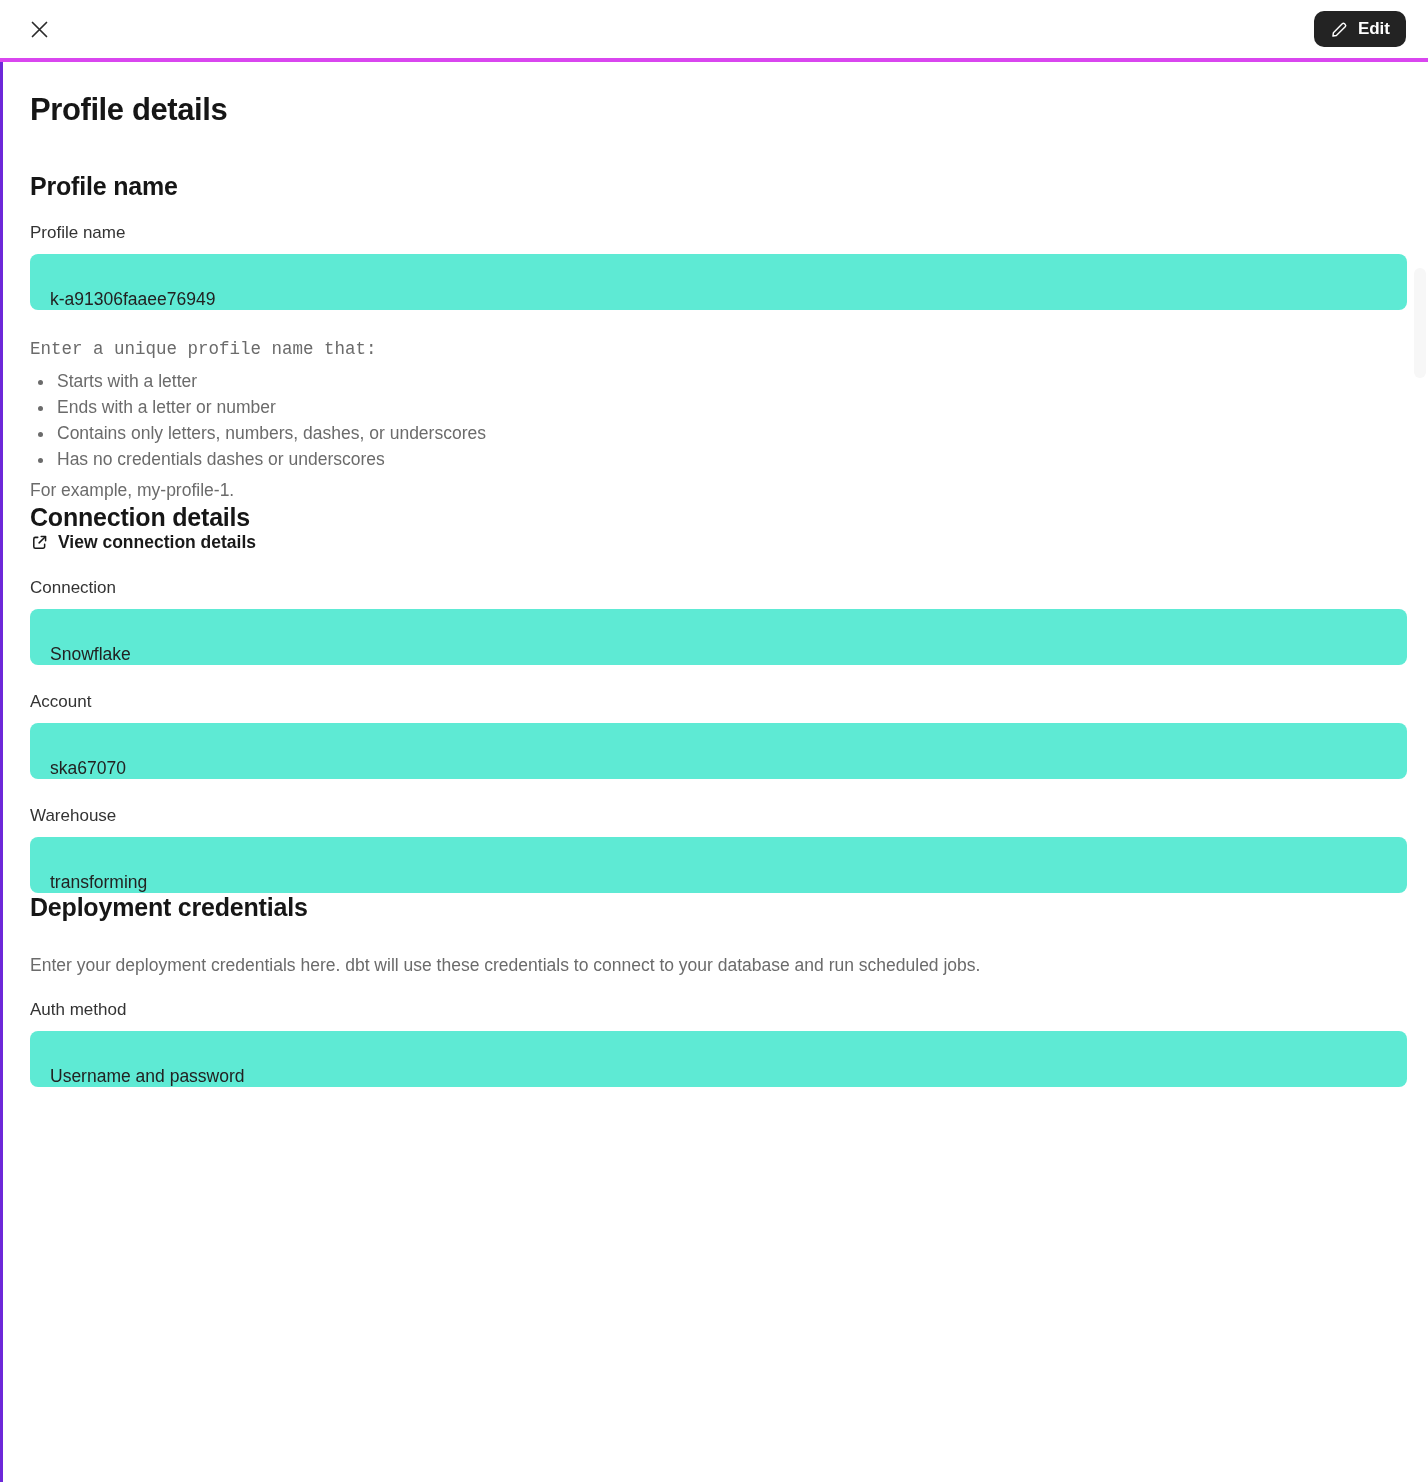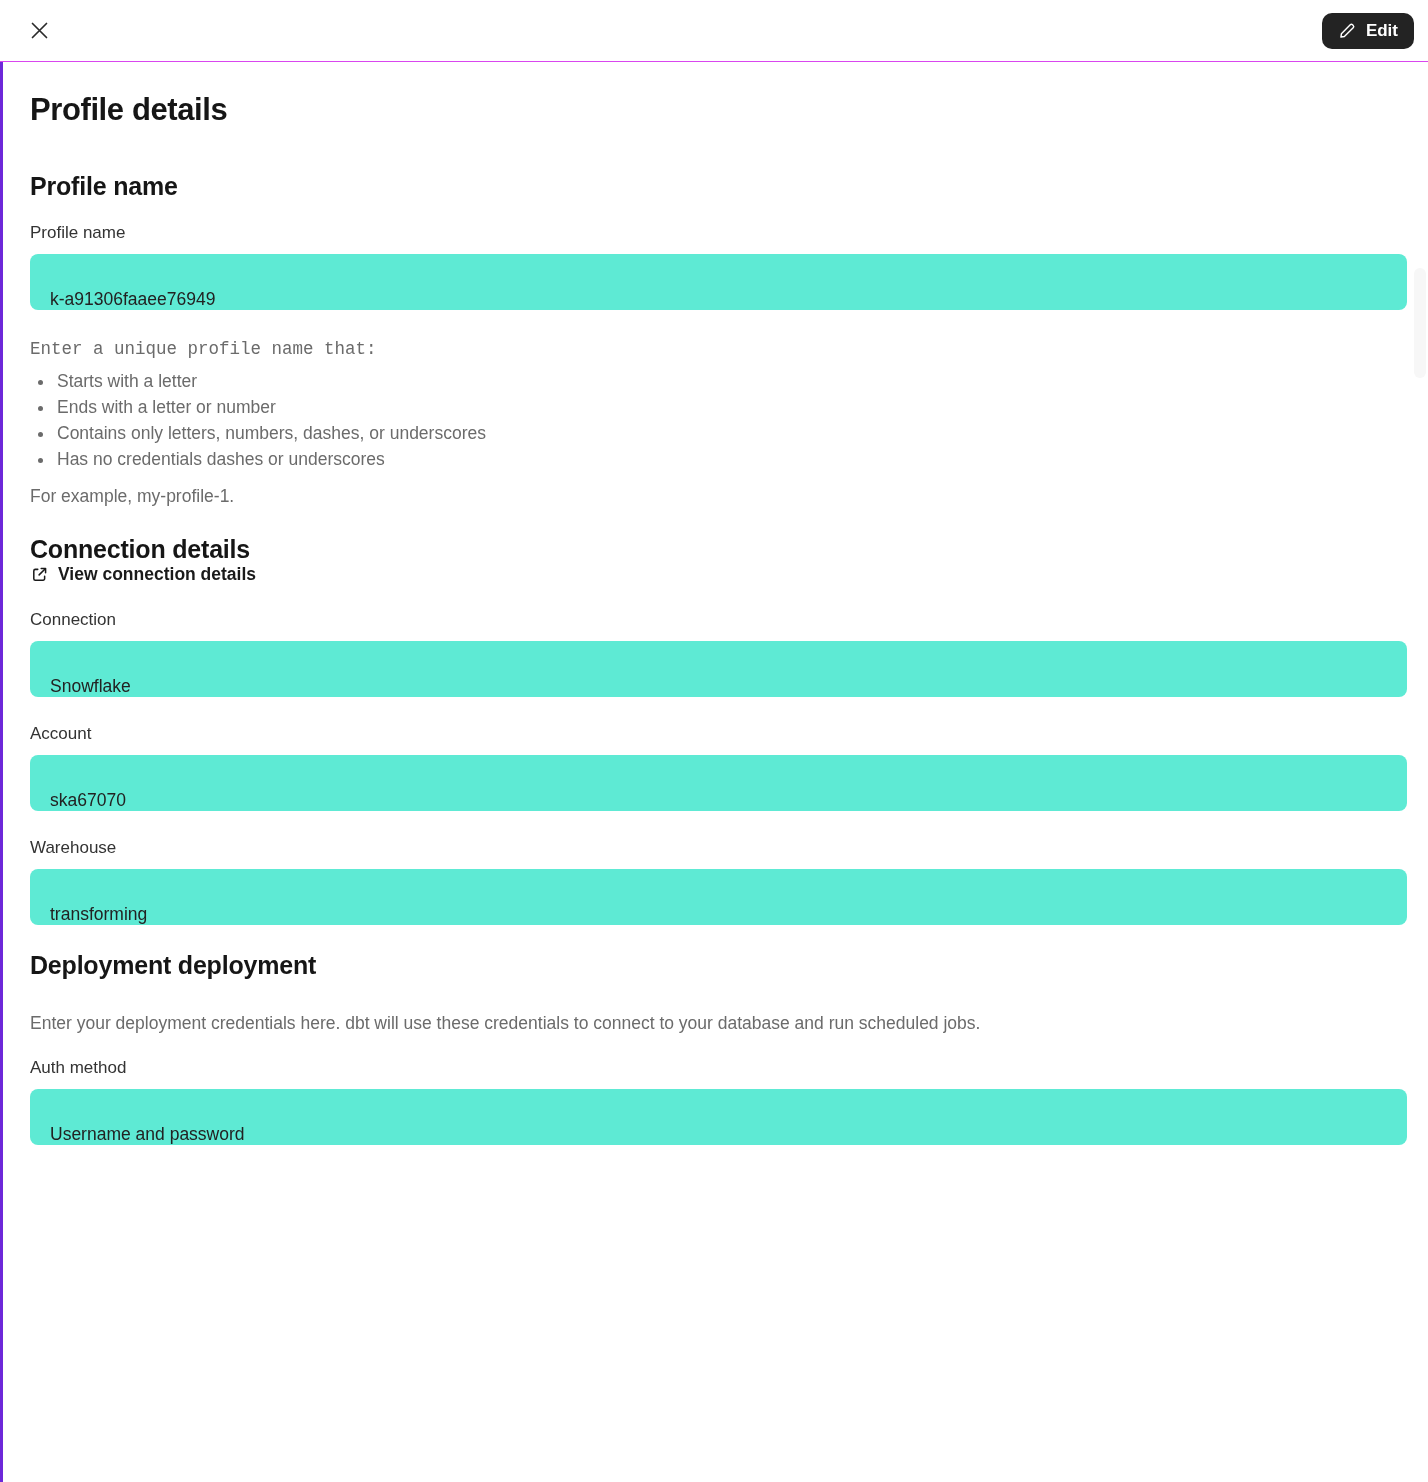--- a/index.html
+++ b/index.html
@@ -13,22 +13,22 @@
     font-family: "Liberation Sans", "DejaVu Sans", sans-serif;
     overflow: hidden;
   }
 
   
   .topbar {
     height: 62px;
     display: flex;
     align-items: center;
     justify-content: space-between;
-    padding: 0 14px 0 26px;
-    border-bottom: 1px solid #d946ef;
+    padding: 0 22px 0 26px;
+    border-bottom: 4px solid #d946ef;
     background: #fff;
   }
   .close-btn {
     background: none;
     border: none;
     padding: 4px;
     cursor: pointer;
     display: flex;
     align-items: center;
   }
@@ -62,30 +62,30 @@
     color: #161616;
   }
   h2 {
     margin: 0;
     font-size: 25px;
     font-weight: 700;
     letter-spacing: -0.2px;
     color: #161616;
   }
   .mt-heading  { margin-top: 44px; }
-  .mt-section  { margin-top: 26px; }
+  .mt-section  { }
   .desc {
     margin: 30px 0 0;
     font-size: 17.5px;
     line-height: 26px;
     color: #6b6b6b;
     max-width: 1318px;
   }
   .hint-intro { margin-top: 26px; font-family: Liberation Mono, monospace; }
-  .example    { margin-top: 11px; }
+  .example    { margin-top: 5px; }
   ul.rules {
     margin: 6px 0 0;
     padding-left: 25px;
     color: #6b6b6b;
     font-size: 17.5px;
     line-height: 26px;
   }
   ul.rules li { padding-left: 2px; }
 
   .field-row { margin-top: 22px; }
@@ -199,21 +199,21 @@
       </div>
     </div>
     <div class="field-row">
       <div class="field-label">Warehouse</div>
       <div class="field">
         <span>transforming</span>
       </div>
     </div>
   </div>
 
-  <h2 class="mt-section">Deployment deployment</h2>
+  <h2 class="mt-section">Deployment credentials</h2>
   <p class="desc">Enter your deployment credentials here. dbt will use these credentials to connect to your database and run scheduled jobs.</p>
 
   <div class="field-row">
     <div class="field-label">Auth method</div>
     <div class="field">
       <span>Username and password</span>
     </div>
   </div>
 
 </main>

